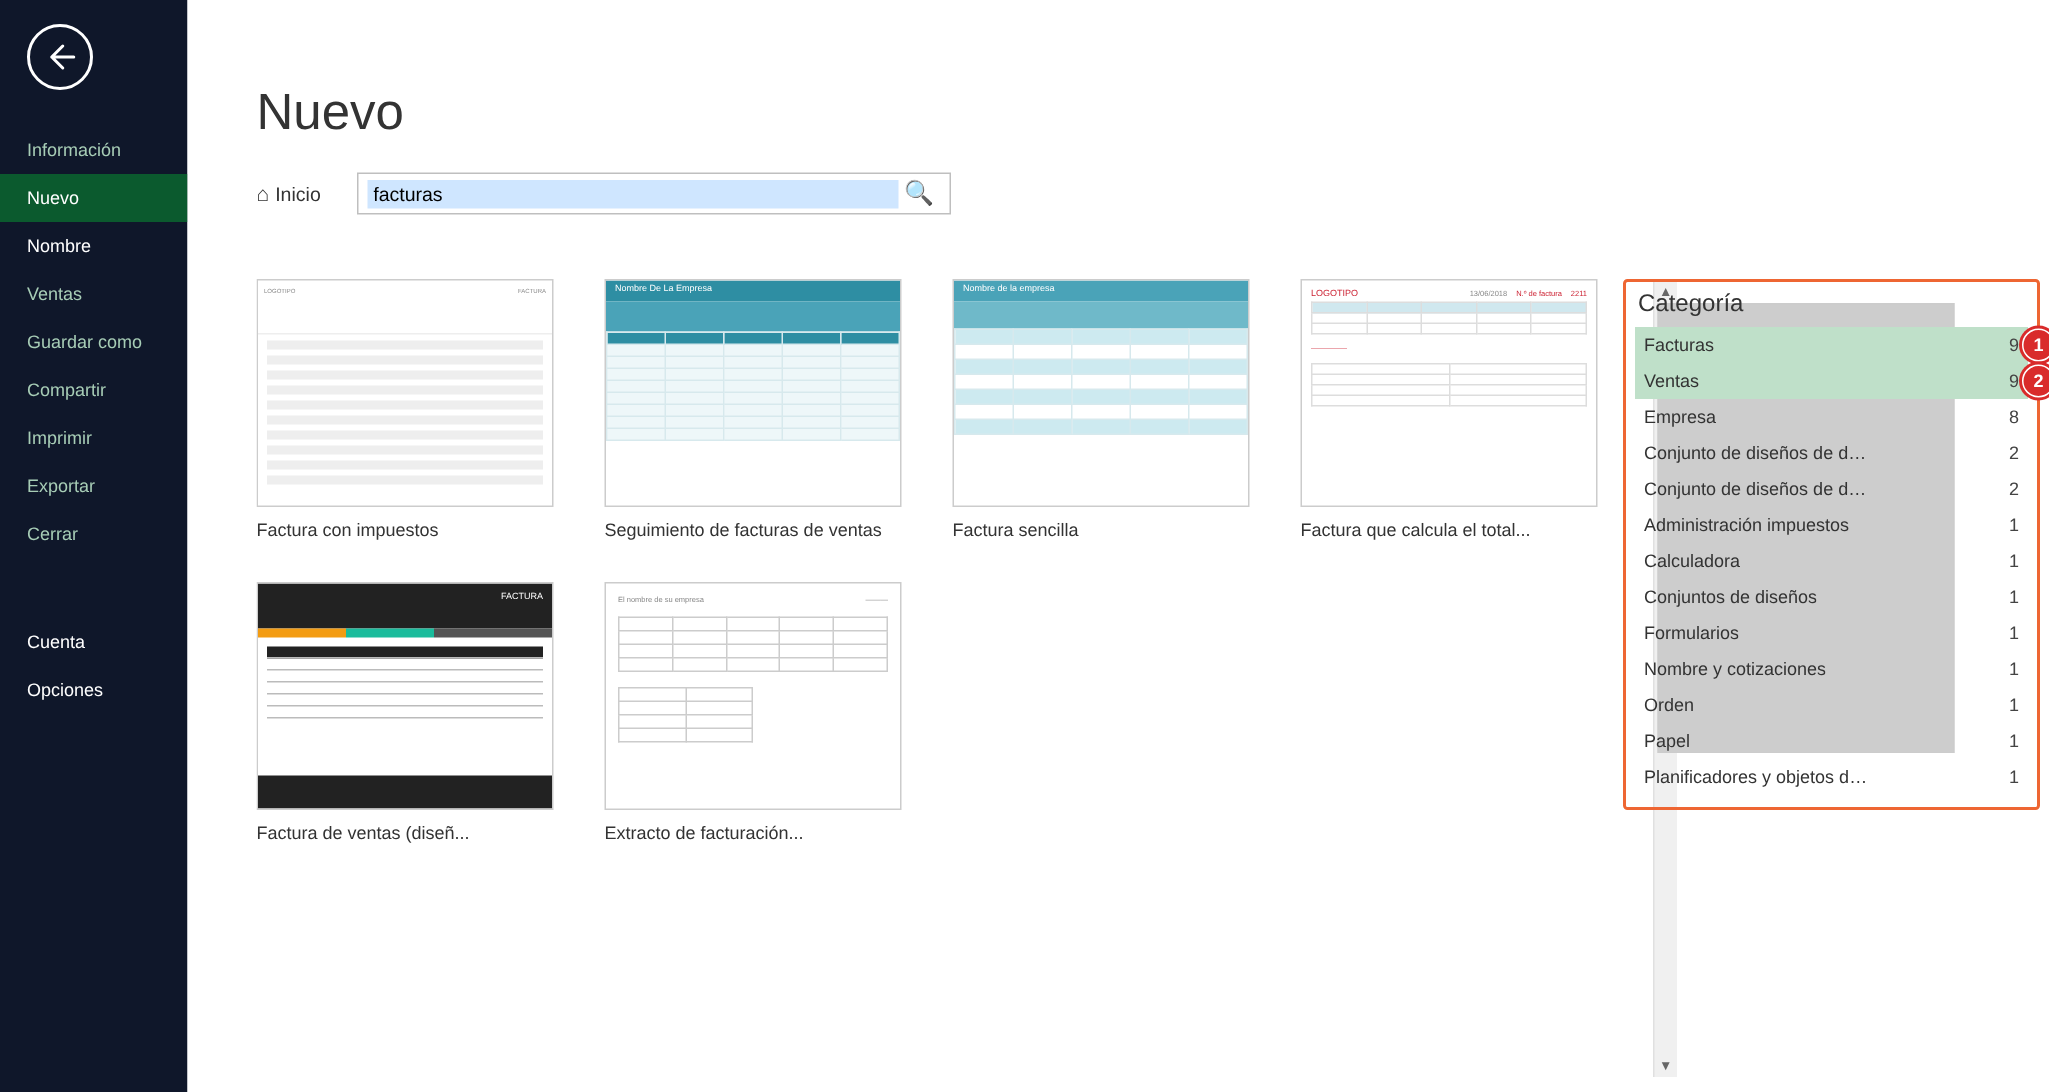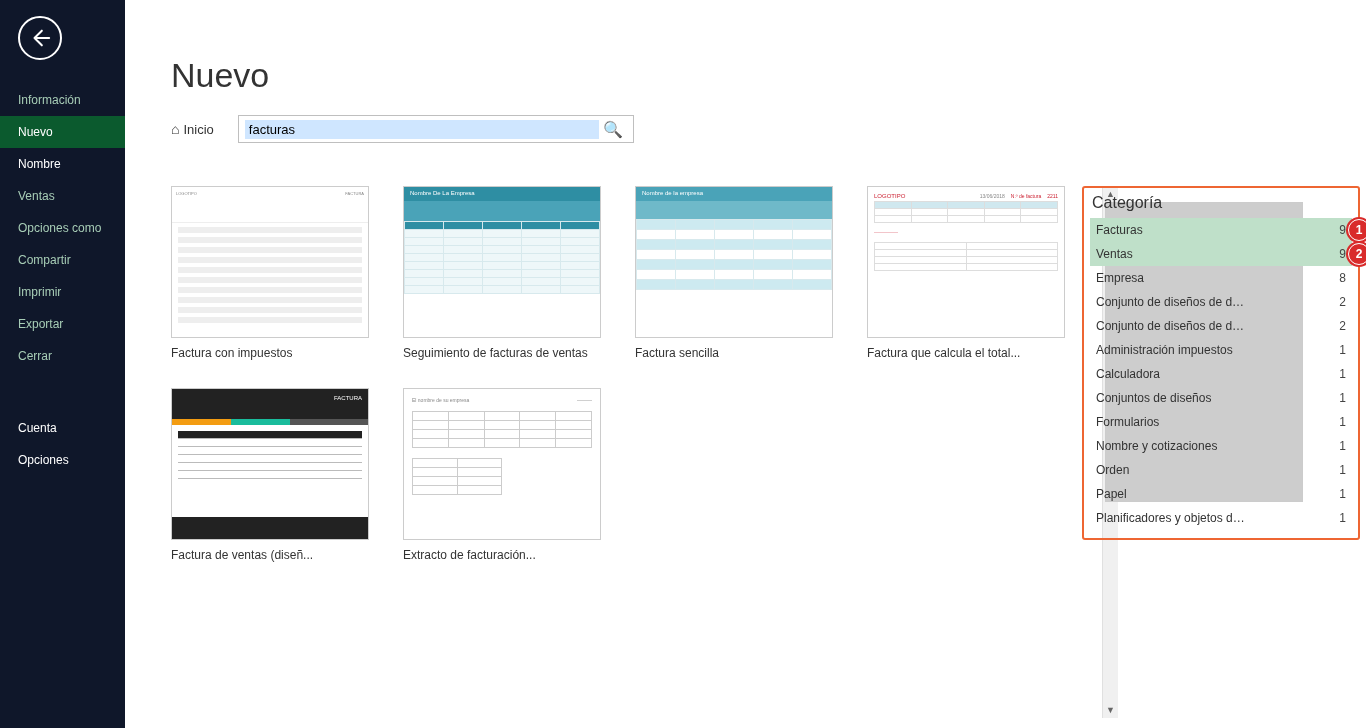--- a/index.html
+++ b/index.html
@@ -132,21 +132,21 @@
 <div class="sidebar">
   <div class="back-btn">
     <svg viewBox="0 0 24 24">
         <path d="M14 4 L6 12 L14 20 M6 12 H22" stroke="#fff" stroke-width="2.2" fill="none" stroke-linecap="round" stroke-linejoin="round"></path>
       </svg>
   </div>
   <div class="nav-item">Información</div>
   <div class="nav-item active">Nuevo</div>
   <div class="nav-item abrir">Nombre</div>
   <div class="nav-item">Ventas</div>
-  <div class="nav-item">Opciones como</div>
+  <div class="nav-item">Guardar como</div>
   <div class="nav-item">Compartir</div>
   <div class="nav-item">Imprimir</div>
   <div class="nav-item">Exportar</div>
   <div class="nav-item">Cerrar</div>
   <div class="nav-group2">
     <div class="nav-item">Cuenta</div>
     <div class="nav-item">Opciones</div>
   </div>
 </div>
 

